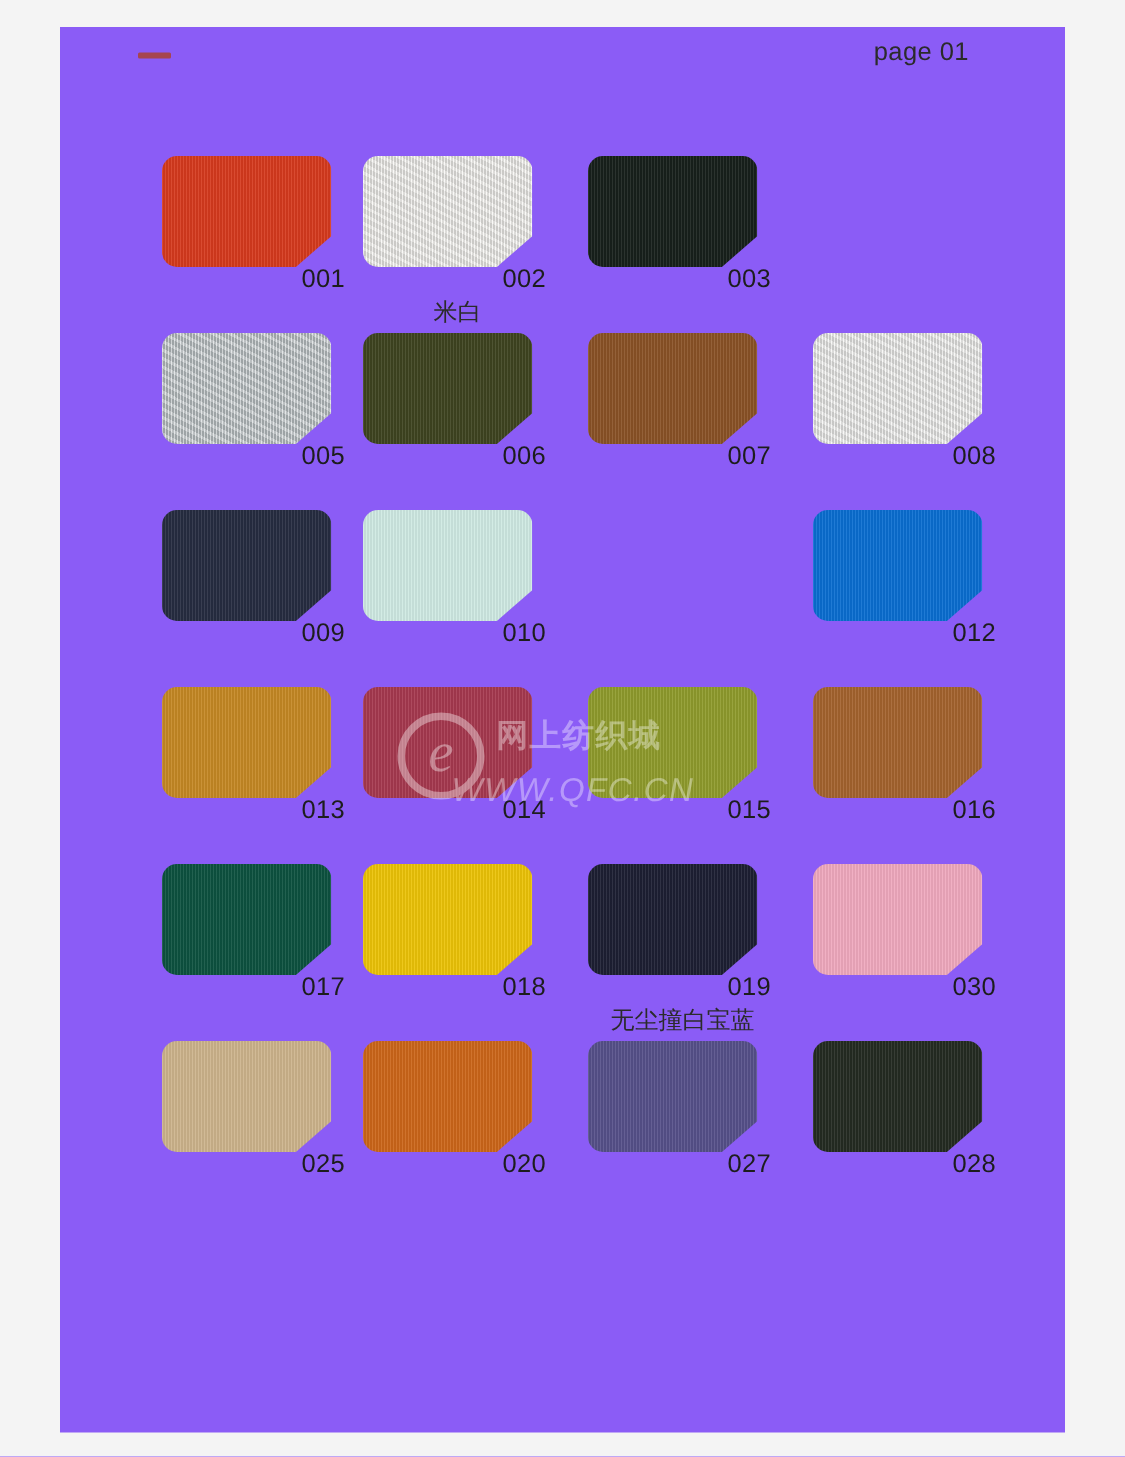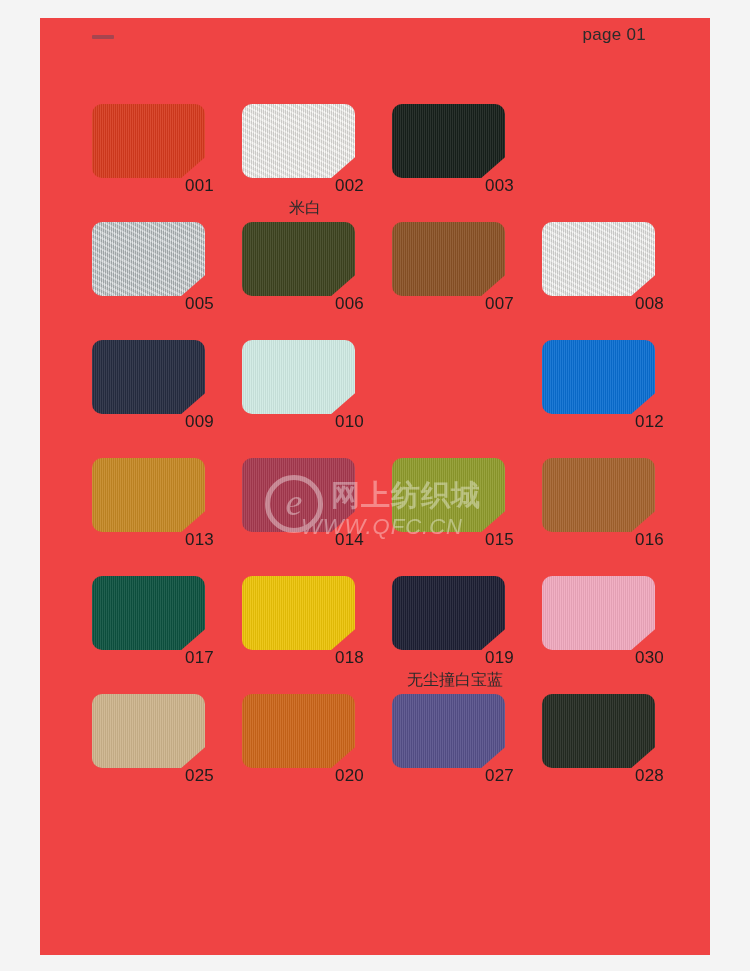--- a/index.html
+++ b/index.html
@@ -14,21 +14,21 @@
     font-family: "Liberation Sans", "DejaVu Sans", sans-serif;
     overflow: hidden;
   }
 
   .page {
     position: absolute;
     left: 40px;
     top: 18px;
     width: 670px;
     height: 937px;
-    background: #ef4444;
+    background: #8b5cf6;
     box-sizing: border-box;
   }
 
   
   .page-header {
     position: absolute;
     left: 0;
     top: 0;
     width: 670px;
     height: 62px;
@@ -62,21 +62,21 @@
   .row {
     position: relative;
     height: 118px;
   }
   .cell {
     position: absolute;
     top: 0;
     width: 150px;
     height: 118px;
   }
-  .cell.c0 { left: 0px; }
+  .cell.c0 { left: 16px; }
   .cell.c1 { left: 150px; }
   .cell.c2 { left: 300px; }
   .cell.c3 { left: 450px; }
 
   .swatch {
     position: absolute;
     left: 0;
     top: 0;
     width: 113px;
     height: 74px;
@@ -158,21 +158,21 @@
     text-align: center;
     font-family: "Liberation Serif", "DejaVu Serif", serif;
     font-size: 38px;
     font-style: italic;
     color: rgba(255,255,255,0.95);
   }
   .wm-cn {
     position: absolute;
     left: 76px;
     top: 6px;
-    font-size: 29px;
+    font-size: 21px;
     font-weight: bold;
     color: rgba(255,255,255,0.92);
     white-space: nowrap;
     letter-spacing: 1px;
     text-align: right;
   }
   .wm-url {
     position: absolute;
     left: 46px;
     top: 44px;

